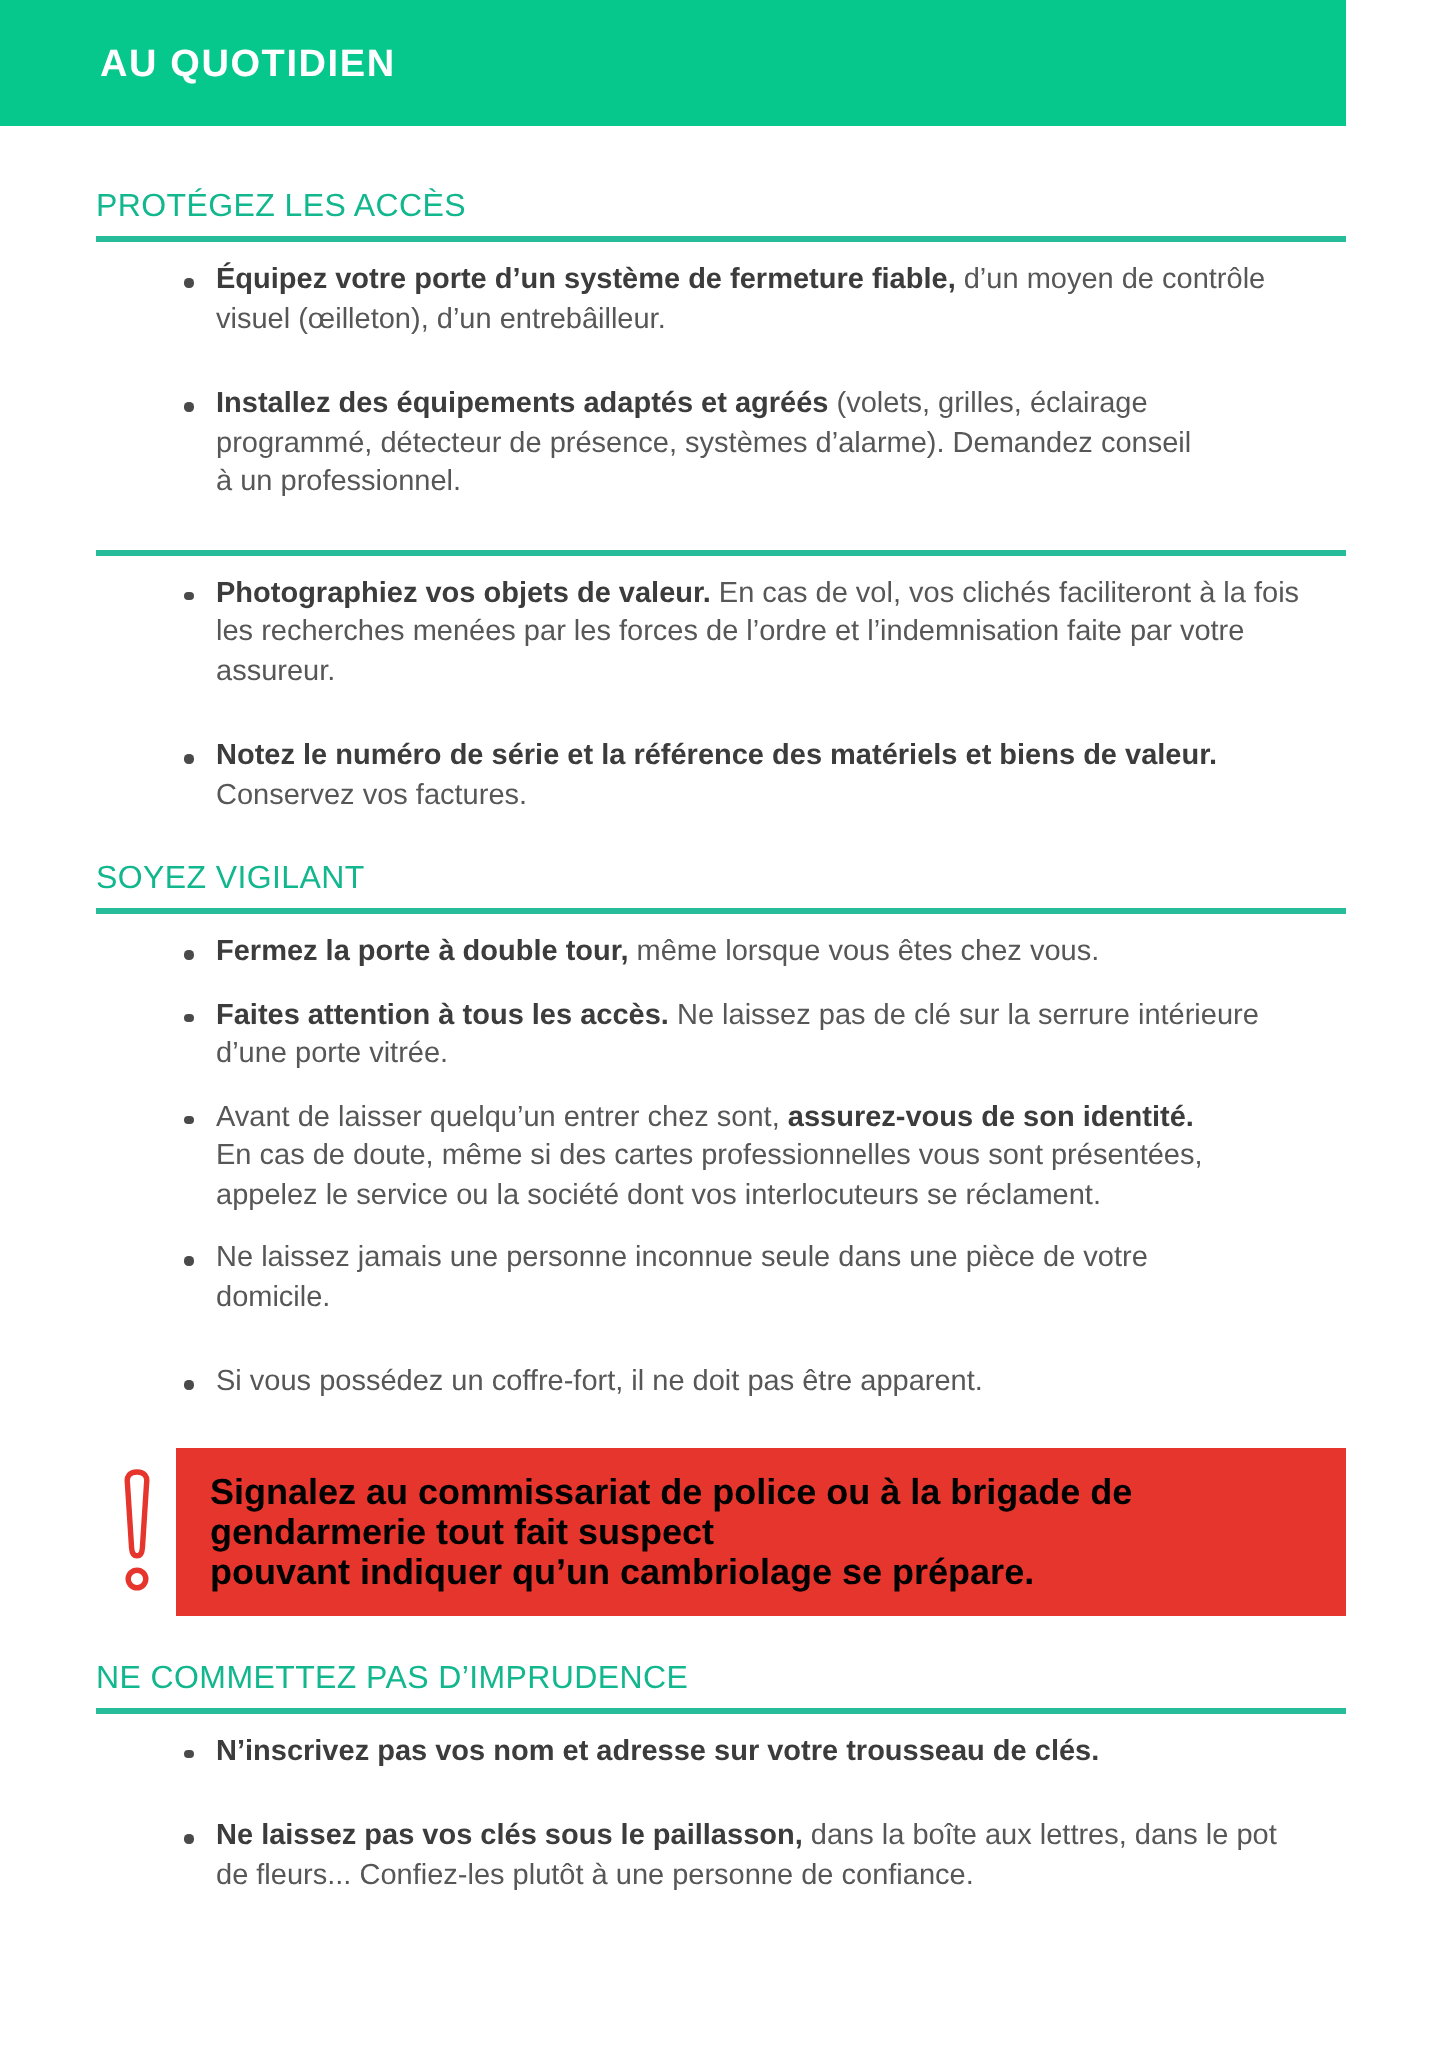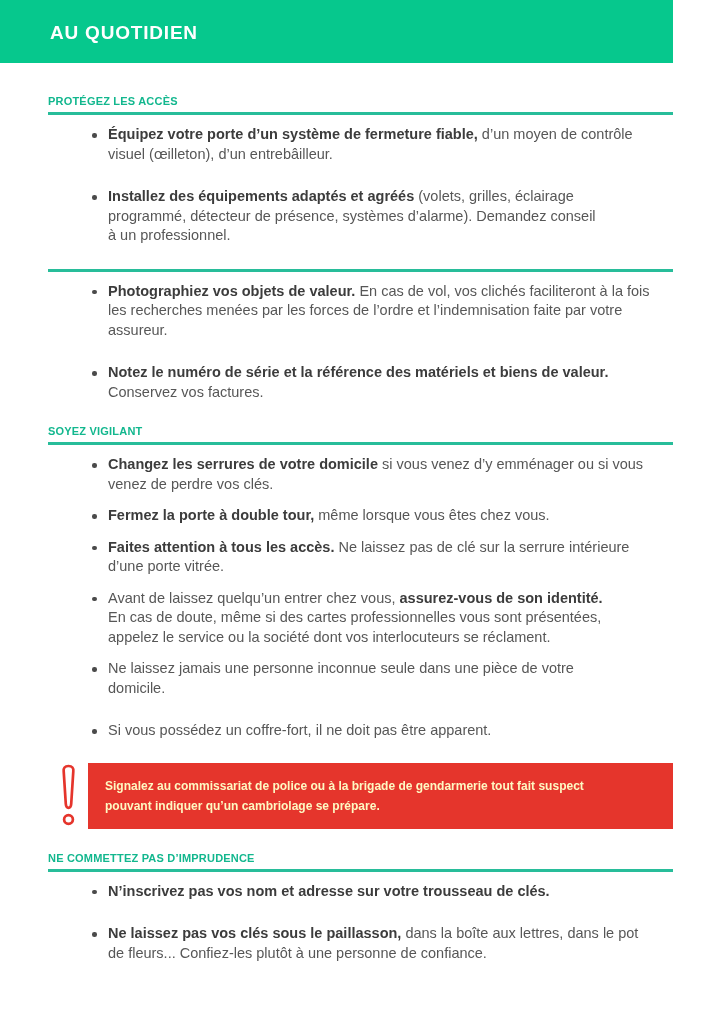--- a/index.html
+++ b/index.html
@@ -20,21 +20,21 @@
     width:673px;height:63px;background:var(--banner);
     display:flex;align-items:flex-end;padding:0 0 19px 50px;
   }
   .banner h1{
     margin:0;font-size:19px;font-weight:bold;color:#ffffff;letter-spacing:0.8px;
   }
   .content{margin-left:48px;width:625px;}
   section{margin-top:23px;}
   #sections-before-alert > section:first-child{margin-top:32px;}
   h2{
-    margin:0 0 5px 0;font-size:11px;font-weight:bold;
+    margin:0 0 5px 0;font-size:16px;font-weight:normal;
     color:var(--heading);letter-spacing:0.2px;
   }
   .rule{height:3px;background:var(--rule);margin:0 0 10px 0;}
   ul{list-style:none;margin:0;padding:0;}
   li{
     position:relative;padding-left:60px;margin-bottom:13px;
     font-size:14.5px;line-height:19.5px;color:var(--body);
     white-space:pre-line;
   }
   li:last-child{margin-bottom:0;margin-top:23px;}
@@ -51,21 +51,21 @@
   }
   .alert-icon{
     width:40px;flex:0 0 40px;display:flex;align-items:center;
   }
   .alert-icon svg{margin-left:9px;}
   .alert-box{
     width:585px;background:var(--alert);
     display:flex;align-items:center;padding:12px 16px 12px 17px;
   }
   .alert-text{
-    margin:0;color:#fef9c3;font-weight:bold;font-size:12px;line-height:20px;
+    margin:0;color:#000000;font-weight:bold;font-size:18px;line-height:20px;
     white-space:pre-line;
   }
 </style>
 </head>
 <body>
 
 <div class="page">
 
   <header class="banner">
     <h1>AU QUOTIDIEN</h1>
@@ -92,26 +92,24 @@
 les recherches menées par les forces de l’ordre et l’indemnisation faite par votre
 assureur.</span></li>
             <li><span class="dot"></span><b>Notez le numéro de série et la référence des matériels et biens de valeur.</b><span>
 Conservez vos factures.</span></li>
           </ul>
         </section>
         <section data-si="2">
           <h2>SOYEZ VIGILANT</h2>
           <div class="rule"></div>
           <ul>
-            <li><span class="dot"></span><b>Changez les serrures de votre domicile</b><span> si vous venez d’y emménager ou si vous
-venez de perdre vos clés.</span></li>
             <li><span class="dot"></span><b>Fermez la porte à double tour,</b><span> même lorsque vous êtes chez vous.</span></li>
             <li><span class="dot"></span><b>Faites attention à tous les accès.</b><span> Ne laissez pas de clé sur la serrure intérieure
 d’une porte vitrée.</span></li>
-            <li><span class="dot"></span><span>Avant de laissez quelqu’un entrer chez vous, </span><b>assurez-vous de son identité.</b><span>
+            <li><span class="dot"></span><span>Avant de laisser quelqu’un entrer chez sont, </span><b>assurez-vous de son identité.</b><span>
 En cas de doute, même si des cartes professionnelles vous sont présentées,
 appelez le service ou la société dont vos interlocuteurs se réclament.</span></li>
             <li><span class="dot"></span><span>Ne laissez jamais une personne inconnue seule dans une pièce de votre
 domicile.</span></li>
             <li><span class="dot"></span><span>Si vous possédez un coffre-fort, il ne doit pas être apparent.</span></li>
           </ul>
         </section>
       </div>
 
     <div class="alert-row">

